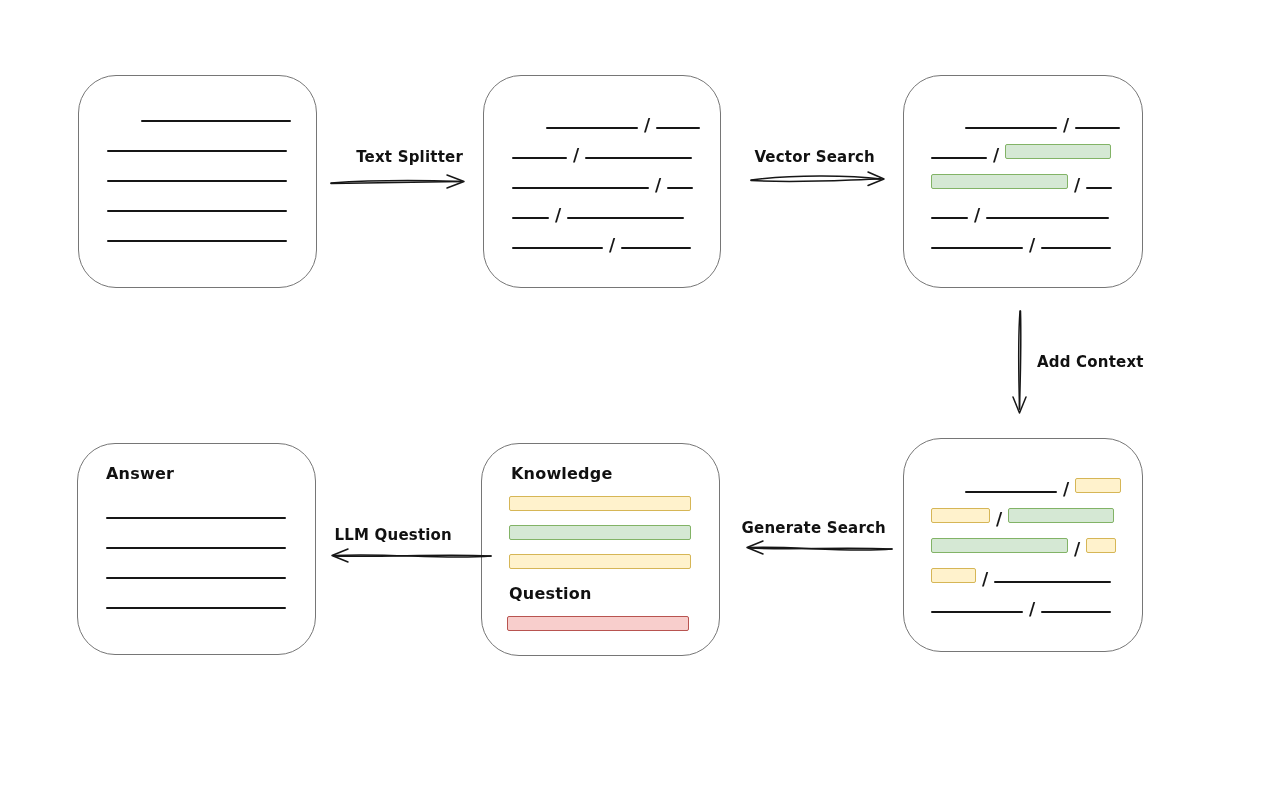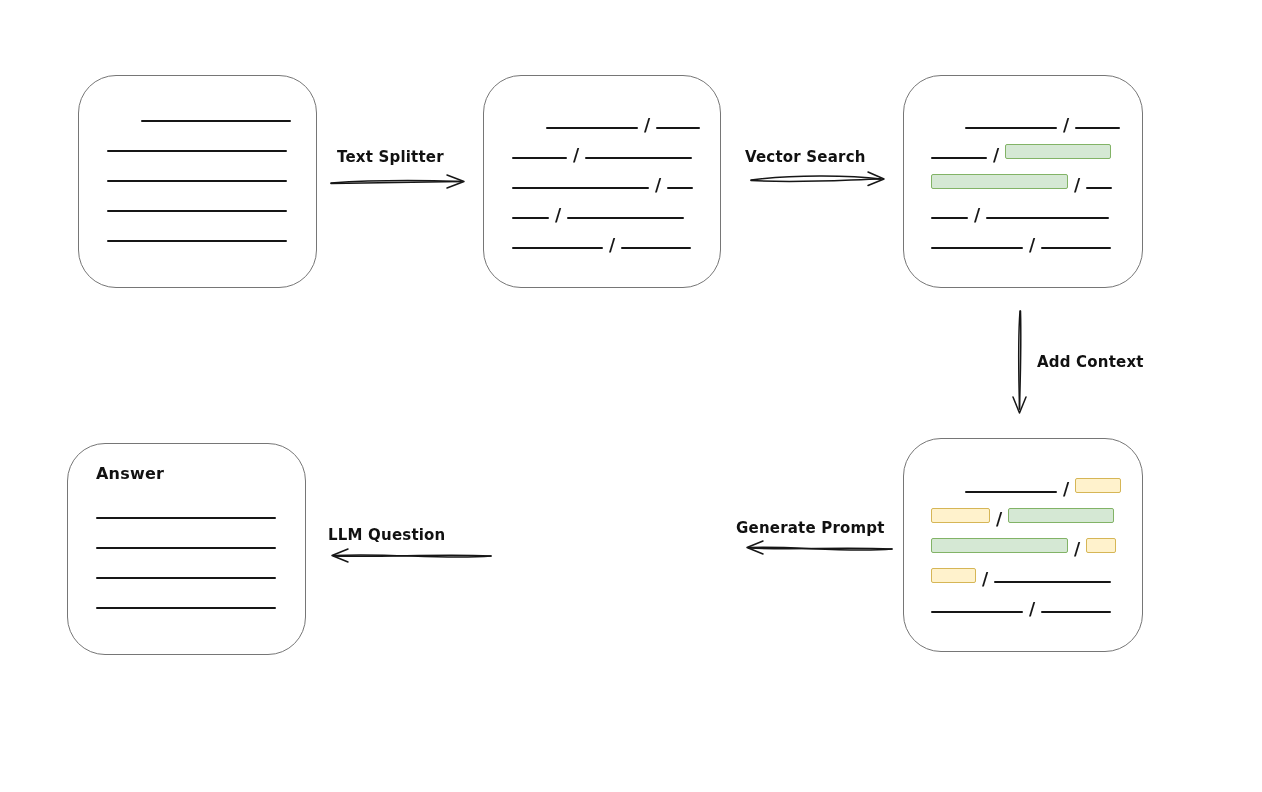--- a/index.html
+++ b/index.html
@@ -14,21 +14,21 @@
   .seg-row{display:flex;align-items:flex-end;height:30px;gap:4px;}
   .seg-line{height:2px;background:#161616;border-radius:1px;}
   .seg-slash{
     font-size:17px;font-weight:700;line-height:14px;color:#161616;
     transform:translateY(3px);margin:0 2px;
   }
   .chip{height:13px;border:1.5px solid;border-radius:2px;}
   .box-label{font-size:16px;font-weight:600;color:#111;letter-spacing:.2px;}
   .arrow-label{
     position:absolute;font-size:15px;font-weight:600;color:#111;
-    text-align:left;white-space:nowrap;letter-spacing:.2px;
+    text-align:right;white-space:nowrap;letter-spacing:.2px;
   }
   .caption{
     position:absolute;left:740px;top:684px;width:480px;text-align:center;
     font-size:17px;font-weight:600;color:#111;letter-spacing:.2px;
   }
   .bars{display:flex;flex-direction:column;gap:14px;position:absolute;}
   svg.arrows{position:absolute;left:0;top:0;pointer-events:none;}
   svg.arrows path{fill:none;stroke:#161616;stroke-width:1.5;stroke-linecap:round;stroke-linejoin:round;}
 </style>
 </head>
@@ -143,43 +143,55 @@
           <div class="seg-line" style="width: 117px;"></div>
         </div>
         <div class="seg-row">
           <div class="seg-line" style="width: 92px;"></div>
           <span class="seg-slash">/</span>
           <div class="seg-line" style="width: 70px;"></div>
         </div>
       </div>
   </div>
 
-
-  <div class="box" style="left:67px;top:443px;width:237px;height:210px;text-align:right;">
+  <div class="box" style="left:481px;top:443px;width:237px;height:211px;">
+    <div class="box-label" style="position:absolute;left:29px;top:20px;">Knowledge</div>
+    <div class="bars" style="left:27px;top:52px;">
+        <div class="chip" style="width: 180px; background: rgb(255, 242, 204); border-color: rgb(214, 182, 86);"></div>
+        <div class="chip" style="width: 180px; background: rgb(213, 232, 212); border-color: rgb(130, 179, 102);"></div>
+        <div class="chip" style="width: 180px; background: rgb(255, 242, 204); border-color: rgb(214, 182, 86);"></div>
+      </div>
+    <div class="box-label" style="position:absolute;left:27px;top:140px;">Question</div>
+    <div class="bars" style="left:25px;top:172px;">
+        <div class="chip" style="width: 180px; background: rgb(248, 206, 204); border-color: rgb(184, 84, 80);"></div>
+      </div>
+  </div>
+
+  <div class="box" style="left:77px;top:443px;width:237px;height:210px;text-align:right;">
     <div class="box-label" style="position:absolute;left:28px;top:20px;">Answer</div>
     <div class="rows" style="left:28px;top:45px;">
         <div class="seg-row">
           <div class="seg-line" style="width: 180px;"></div>
         </div>
         <div class="seg-row">
           <div class="seg-line" style="width: 180px;"></div>
         </div>
         <div class="seg-row">
           <div class="seg-line" style="width: 180px;"></div>
         </div>
         <div class="seg-row">
           <div class="seg-line" style="width: 180px;"></div>
         </div>
       </div>
   </div>
 
   <div class="arrow-label" style="left:337px;top:148px;width:126px;">Text Splitter</div>
   <div class="arrow-label" style="left:745px;top:148px;width:130px;">Vector Search</div>
   <div class="arrow-label" style="left:1037px;top:353px;text-align:left;">Add Context</div>
-  <div class="arrow-label" style="left:736px;top:519px;width:150px;">Generate Prompt</div>
+  <div class="arrow-label" style="left:736px;top:519px;width:150px;">Generate Search</div>
   <div class="arrow-label" style="left:328px;top:526px;width:124px;">LLM Question</div>
 
 
   <svg class="arrows" width="1262" height="792" viewBox="0 0 1262 792">
     <g>
       <path d="M331,183 C 375,180 430,180.5 461,181.5"></path>
       <path d="M331,183.5 C 382,182.5 430,182 461,181.5"></path>
       <path d="M447,175 L464,181.5 L447,188"></path>
     </g>
     <g>

